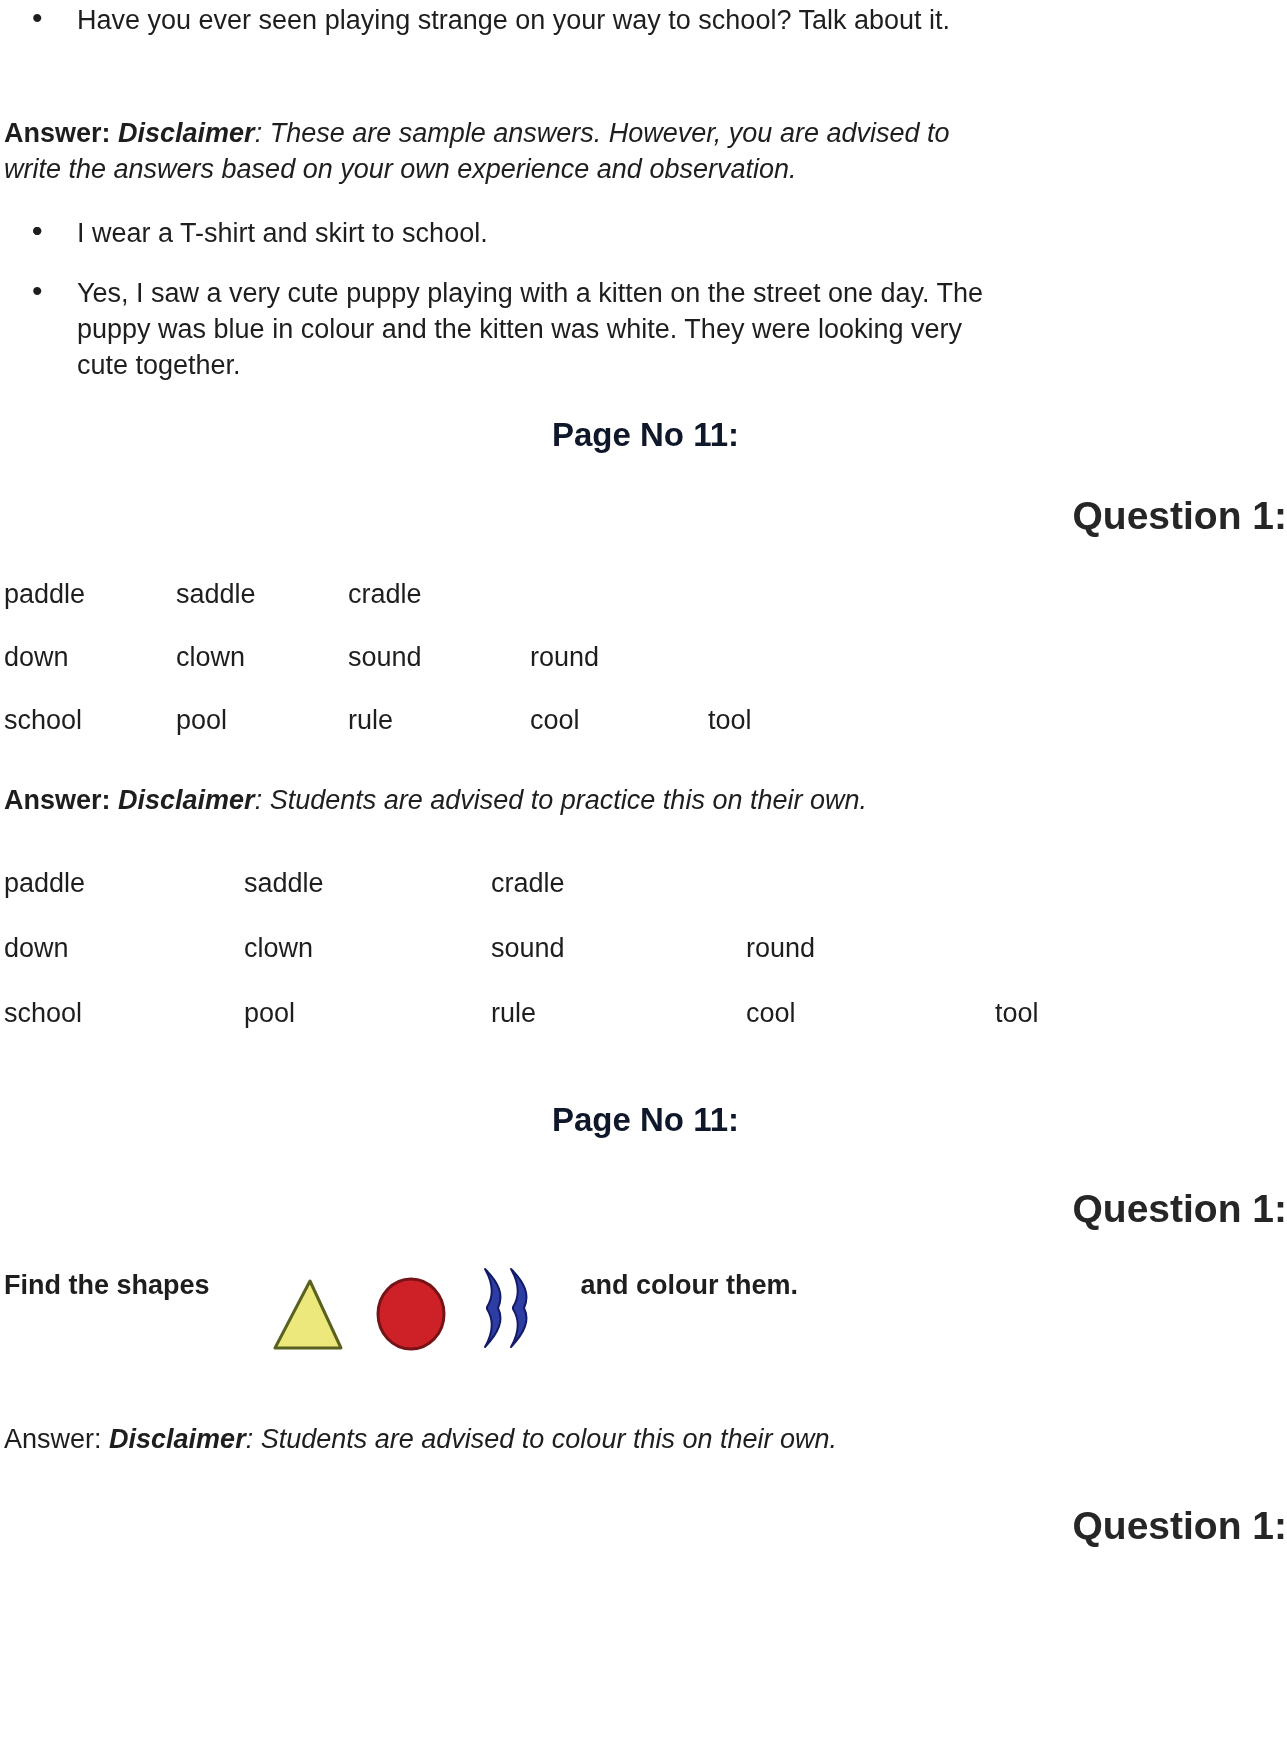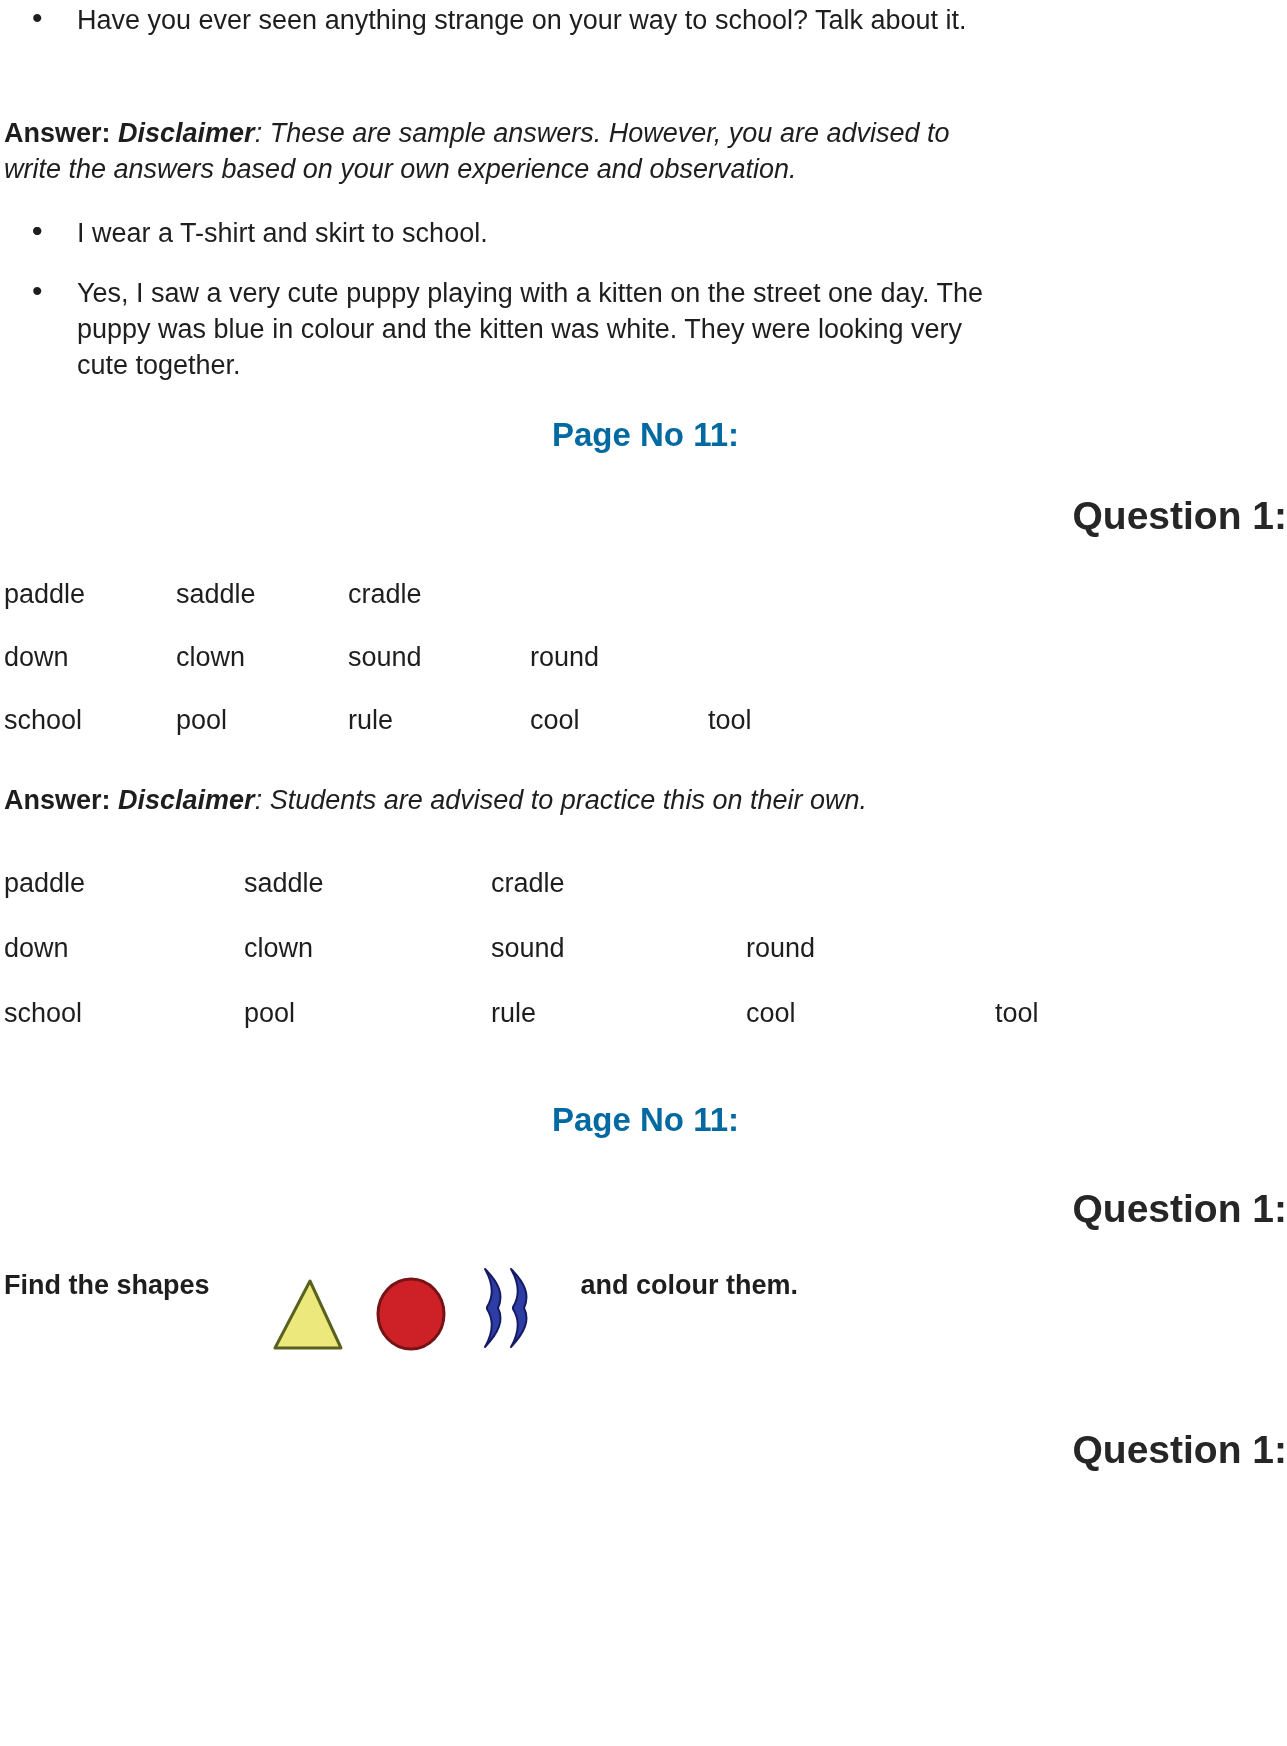--- a/index.html
+++ b/index.html
@@ -34,21 +34,21 @@
   ul.sample-list li .dot {
     position: absolute; left: 28px; top: -2px;
     font-size: 30px; color: #1e1e1e;
   }
 
   .page-heading {
     margin-top: 30px;
     text-align: center;
     font-weight: bold;
     font-size: 33px; line-height: 44px;
-    color: #0369a1;
+    color: #0f172a;
   }
   .page-heading.h2 { margin-top: 67px; }
   .page-heading.h3 { margin-top: 47px; }
 
   .question-label {
     margin-top: 38px;
     font-weight: bold;
     font-size: 39px; line-height: 42px;
     color: #262626;
     text-align: right;
@@ -89,21 +89,21 @@
   .shape-box .shape { display: block; }
   .shape-gap { width: 30px; }
 </style>
 </head>
 <body>
 
 <div class="page">
 
   <div class="bullet-row">
     <span class="dot">•</span>
-    <span>Have you ever seen anything strange on your way to school? Talk about it.</span>
+    <span>Have you ever seen playing strange on your way to school? Talk about it.</span>
   </div>
 
   <p class="answer-para"><span class="b">Answer:</span><span> </span><span class="bi">Disclaimer</span><span class="i prewrap">: These are sample answers. However, you are advised to
 write the answers based on your own experience and observation.</span></p>
 
   <ul class="sample-list">
     <li>
       <span class="dot">•</span>
     </li>
     <li>
@@ -163,16 +163,17 @@
       <span class="shape-gap"></span>
       <svg class="shape" width="56" height="82" viewBox="0 0 56 82" style="margin-bottom:2px;">
         <path d="M7,2 C21,16 26,28 20,41 C26,53 21,65 7,80 C15,66 16,53 9,42 L9,40 C16,29 15,16 7,2 Z" stroke-width="2" stroke-linejoin="round" fill="#2e3da3" stroke="#141b66"></path>
         <path d="M33,2 C47,16 52,28 46,41 C52,53 47,65 33,80 C41,66 42,53 35,42 L35,40 C42,29 41,16 33,2 Z" stroke-width="2" stroke-linejoin="round" fill="#2e3da3" stroke="#141b66"></path>
       </svg>
     </span>
     <span class="lead">and colour them.</span>
   </div>
 
 
+  <p class="answer-line2"><span>Answer:</span><span> </span><span class="bi">Disclaimer</span><span class="i">: Students are advised to colour this on their own.</span></p>
 
   <div class="question-label q3">Question 1:</div>
 
 </div>
 
 </body></html>

